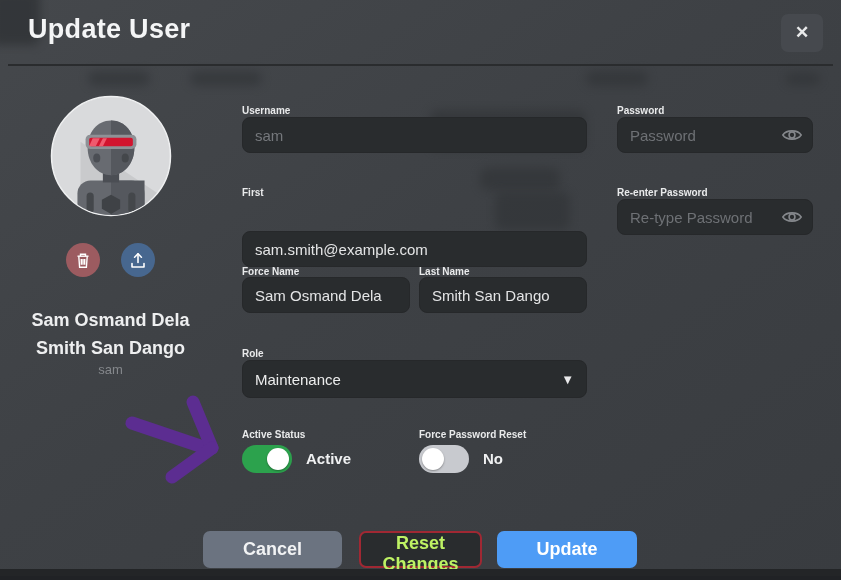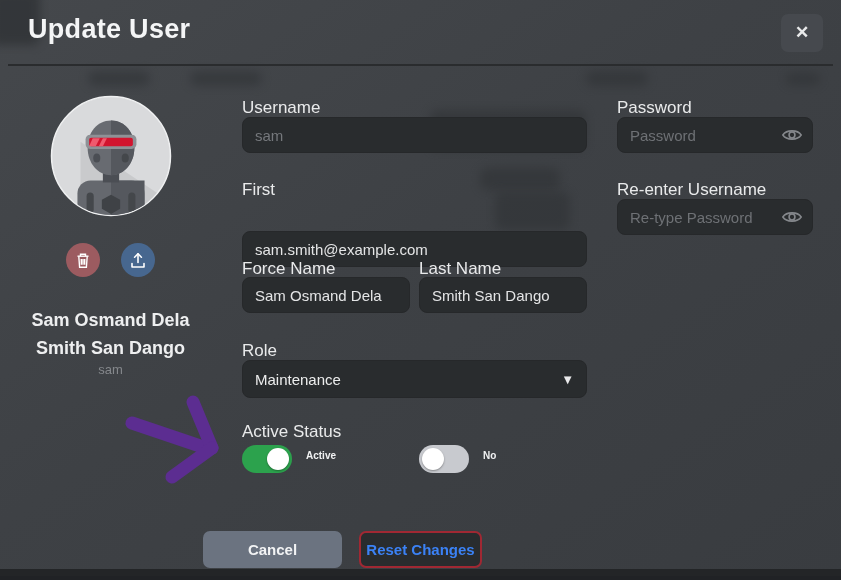--- a/index.html
+++ b/index.html
@@ -42,21 +42,21 @@
     position:absolute; left:8px; top:306px; width:205px; text-align:center;
     font-size:18px; font-weight:bold; color:#eeeff0; line-height:28px;
   }
   .profile-username {
     position:absolute; left:8px; top:362px; width:205px; text-align:center;
     font-size:13px; color:#85888c;
   }
   .annot-arrow { position:absolute; left:118px; top:392px; }
 
   
-  .field-label { position:absolute; font-size:17px; font-weight:normal; color:#e9eaeb; }
+  .field-label { position:absolute; font-size:10px; font-weight:bold; color:#e9eaeb;margin-top:7px; }
   .text-input {
     position:absolute; height:36px; background:#292c2e; border:1px solid #26282a;
     border-radius:8px; color:#e4e5e6; font-size:15px; padding:0 12px;
     font-family:"Liberation Sans","DejaVu Sans",sans-serif; outline:none;
   }
   .text-input::placeholder { color:#6e7175; }
   .text-input.disabled { color:#75787c; }
   .pw-wrap { position:absolute; width:196px; height:36px; }
   .pw-wrap .text-input { position:absolute; left:0; top:0; width:196px; padding-right:38px; }
   .eye { position:absolute; right:10px; top:9px; width:22px; height:18px; cursor:pointer; }
@@ -71,29 +71,29 @@
   
   .toggle { position:absolute; width:50px; height:28px; border-radius:14px; cursor:pointer; }
   .toggle .knob {
     position:absolute; top:3px; width:22px; height:22px; border-radius:50%;
     background:#ffffff; box-shadow:0 1px 2px rgba(0,0,0,.35);
   }
   .toggle.on  { background:#2ca24d; }
   .toggle.on .knob  { right:3px; }
   .toggle.off { background:#c8cacf; }
   .toggle.off .knob { left:3px; }
-  .toggle-label { position:absolute; font-size:10px; font-weight:bold; color:#f0f1f2; }
+  .toggle-label { position:absolute; font-size:15px; font-weight:bold; color:#f0f1f2; }
 
   
   .btn {
     position:absolute; top:531px; height:37px; border-radius:7px; border:none; cursor:pointer;
-    font-size:15px; font-weight:bold; font-family:"Liberation Sans","DejaVu Sans",sans-serif;
+    font-size:18px; font-weight:bold; font-family:"Liberation Sans","DejaVu Sans",sans-serif;
   }
   .btn.cancel { left:203px; width:139px; background:#6b7380; color:#f2f3f4; }
-  .btn.reset  { left:359px; width:123px; background:#292c2e; color:#3b82f6; border:2px solid #a02833; }
+  .btn.reset  { left:359px; width:123px; background:#292c2e; color:#bef264; border:2px solid #a02833; }
   .btn.update { left:497px; width:140px; background:#4e9cf6; color:#ffffff; }
 
   .bottom-strip-dark  { position:absolute; left:0; top:569px; width:841px; height:8px; background:#232527; }
   .bottom-strip-light { position:absolute; left:0; top:577px; width:841px; height:3px; background:#d4d6d8; }
 </style>
 </head>
 <body>
 
 <div class="screen">
 
@@ -191,41 +191,43 @@
     <span>Maintenance</span>
     <span class="chev">▼</span>
   </div>
 
   <label class="field-label" style="left:242px;top:422px;">Active Status</label>
   <div class="toggle on" style="left:242px;top:445px;">
     <div class="knob"></div>
   </div>
   <div class="toggle-label" style="left:306px;top:450px;">Active</div>
 
+  <label class="field-label" style="left:419px;top:422px;">Force Password Reset</label>
   <div class="toggle off" style="left:419px;top:445px;">
     <div class="knob"></div>
   </div>
   <div class="toggle-label" style="left:483px;top:450px;">No</div>
 
   <label class="field-label" style="left:617px;top:98px;">Password</label>
   <div class="pw-wrap" style="left:617px;top:117px;">
     <input class="text-input" type="password" placeholder="Password" style="">
     <svg class="eye" viewBox="0 0 24 18">
       <path d="M2 9 C6 3 18 3 22 9 C18 15 6 15 2 9 Z" fill="none" stroke="#85888c" stroke-width="1.7"></path>
       <circle cx="12" cy="9" r="3.2" fill="none" stroke="#85888c" stroke-width="1.7"></circle>
     </svg>
   </div>
 
-  <label class="field-label" style="left:617px;top:180px;">Re-enter Username</label>
+  <label class="field-label" style="left:617px;top:180px;">Re-enter Password</label>
   <div class="pw-wrap" style="left:617px;top:199px;">
     <input class="text-input" type="password" placeholder="Re-type Password" style="">
     <svg class="eye" viewBox="0 0 24 18">
       <path d="M2 9 C6 3 18 3 22 9 C18 15 6 15 2 9 Z" fill="none" stroke="#85888c" stroke-width="1.7"></path>
       <circle cx="12" cy="9" r="3.2" fill="none" stroke="#85888c" stroke-width="1.7"></circle>
     </svg>
   </div>
 
   <button class="btn cancel">Cancel</button>
   <button class="btn reset">Reset Changes</button>
+  <button class="btn update">Update</button>
 
   <div class="bottom-strip-dark"></div>
   <div class="bottom-strip-light"></div>
 </div>
 
 </body></html>

